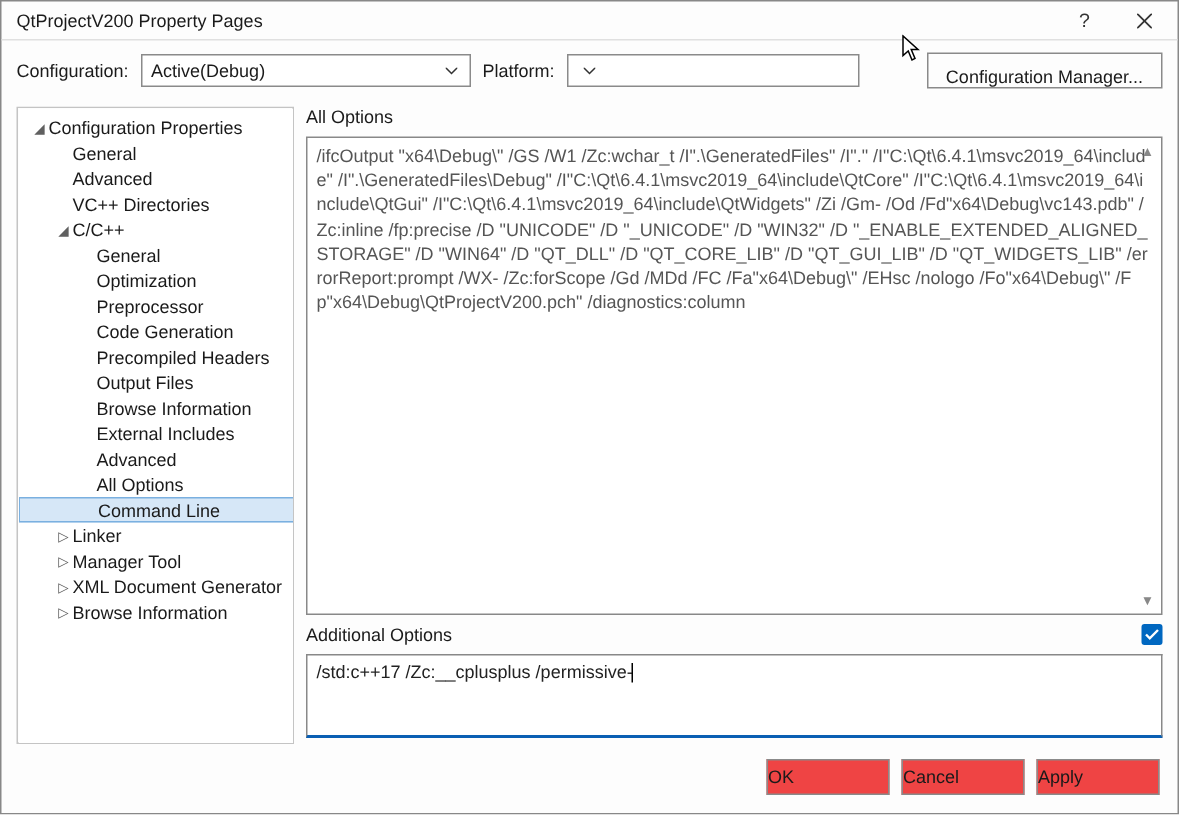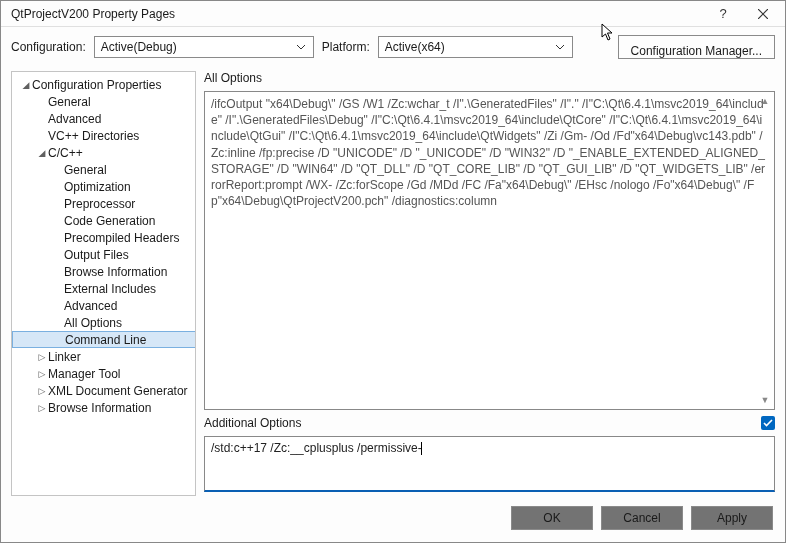--- a/index.html
+++ b/index.html
@@ -161,24 +161,24 @@
     margin-left: -1px;
   }
   .footer {
     display: flex;
     justify-content: flex-end;
     gap: 8px;
     padding: 10px 12px 12px 12px;
   }
   .btn-std {
     border: 1px solid #8a8a8a;
-    background: #737373;
+    background: #ef4444;
     height: 24px;
     width: 82px;
-    display: flex; align-items: center; justify-content: center;
+    display: flex; align-items: center; 
     font-size: 12px;
   }
   .cursor-arrow {
     position: absolute;
     top: 22px; left: 600px;
     width: 16px; height: 20px;
     pointer-events: none;
   }
 </style>
 </head>
@@ -204,21 +204,20 @@
     <div class="select cfg-sel">
       <span class="sel-text">Active(Debug)</span>
       <span class="chev">
         <svg width="8" height="5" viewBox="0 0 8 5">
             <path d="M0 0 L4 4 L8 0" fill="none" stroke="#333" stroke-width="1"></path>
           </svg>
       </span>
     </div>
     <label>Platform:</label>
     <div class="select plat-sel">
-      <span class="sel-text">Active(x64)</span>
       <span class="chev">
         <svg width="8" height="5" viewBox="0 0 8 5">
             <path d="M0 0 L4 4 L8 0" fill="none" stroke="#333" stroke-width="1"></path>
           </svg>
       </span>
     </div>
     <div style="flex:1"></div>
     <div class="cfg-mgr-btn">
       <span>Configuration Manager...</span>
     </div>

